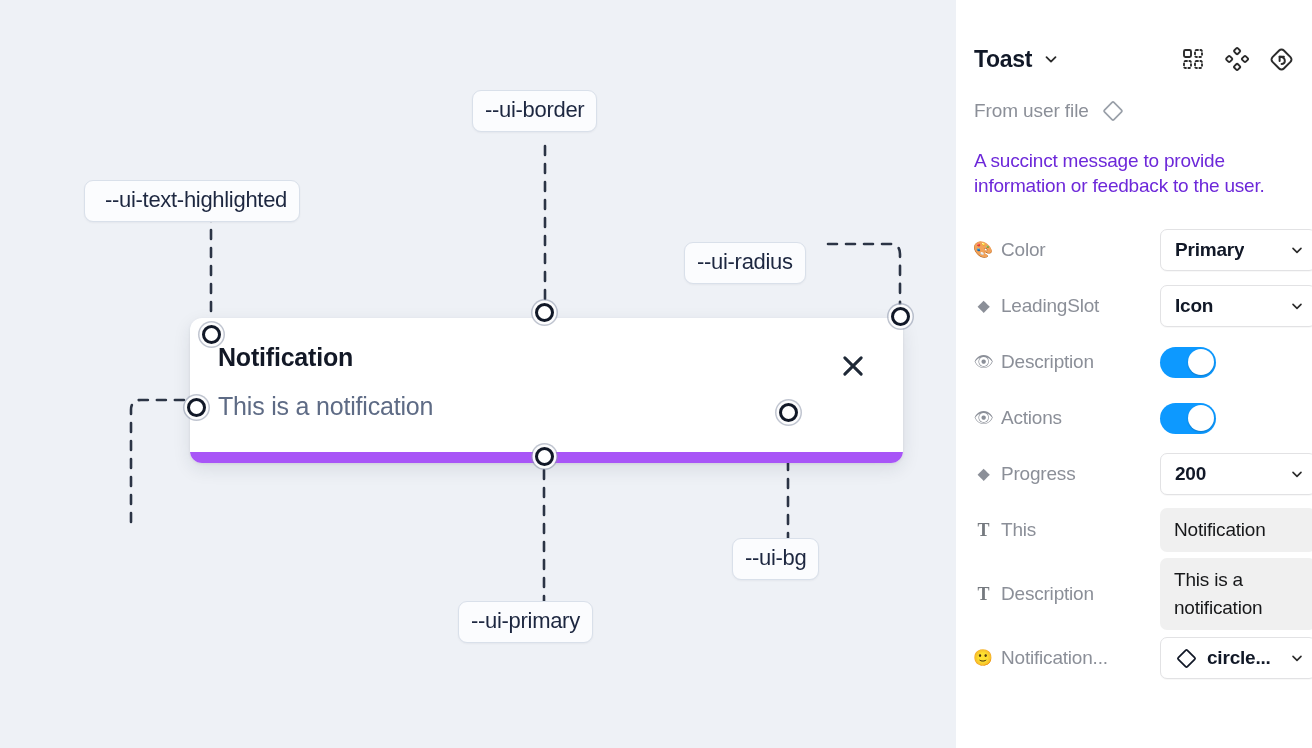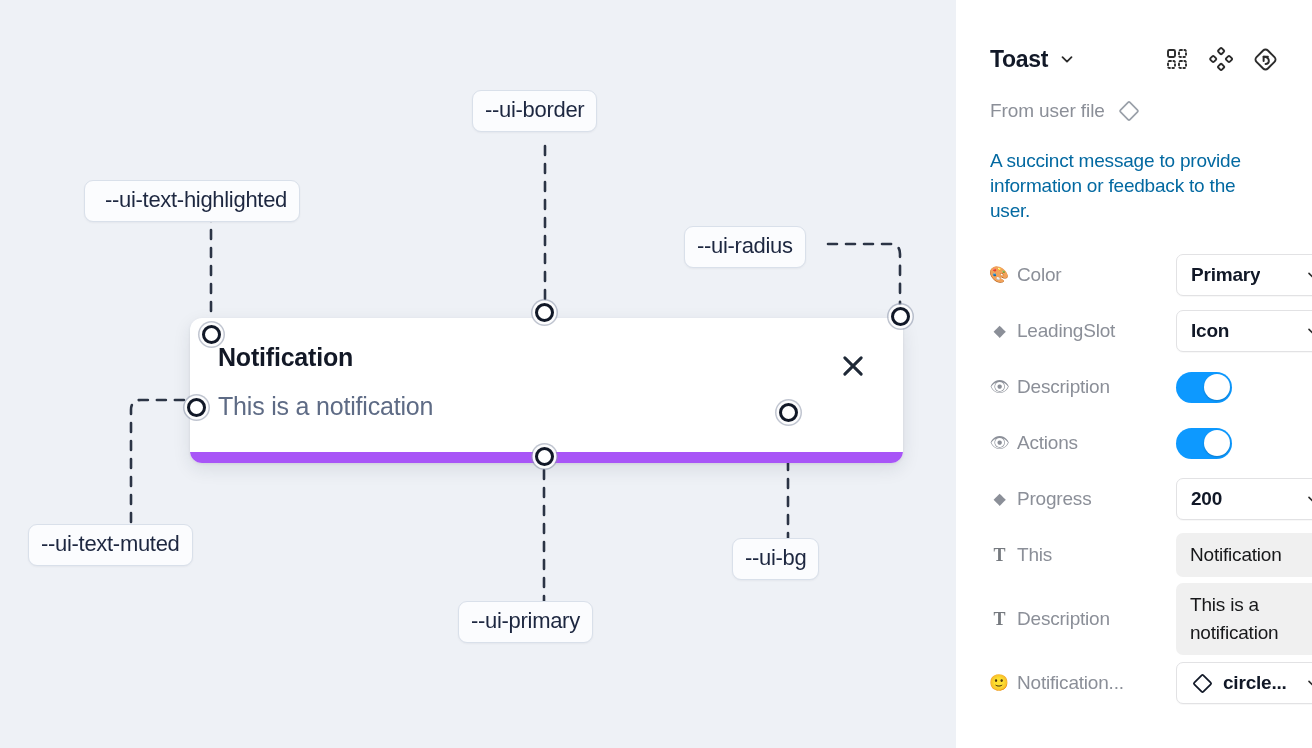--- a/index.html
+++ b/index.html
@@ -73,21 +73,21 @@
     border: 3px solid #111827;
     box-shadow: 0 0 0 2.5px rgba(255,255,255,.95), 0 0 0 4px rgba(140,150,170,.55);
   }
 
   
   .panel {
     position: relative;
     width: 356px; height: 748px;
     background: #ffffff;
     flex: 0 0 356px;
-    padding: 0 34px;
+    padding: 0 18px;
   }
   .panel-header {
     display: flex; align-items: center;
     height: 62px; margin-top: 28px;
   }
   .panel-title {
     font-size: 23px; font-weight: 700; color: #111827;
     letter-spacing: -0.3px;
   }
   .panel-title-chevron { margin-left: 10px; color: #2b2b2b; display: flex; align-items: center; }
@@ -96,21 +96,21 @@
 
   .from-file {
     display: flex; align-items: center; gap: 12px;
     margin-top: 6px; height: 30px;
   }
   .from-file-label { font-size: 19px; color: #8b8f98; letter-spacing: -0.1px; }
   .from-file-icon { color: #9aa0a9; display: flex; }
 
   .panel-desc {
     margin-top: 22px;
-    font-size: 19px; line-height: 25px; color: #0369a1;
+    font-size: 19px; line-height: 25px; color: #6d28d9;
     letter-spacing: -0.2px;
   }
 
   .props { margin-top: 24px; }
   .prop-row {
     display: flex; align-items: center;
     min-height: 56px;
   }
   .prop-label {
     display: flex; align-items: center; gap: 8px;
@@ -194,22 +194,21 @@
       <div class="toast-close">
         <svg viewBox="0 0 24 24" width="28" height="28" fill="none" stroke="currentColor" stroke-width="2.6" stroke-linecap="round">
           <path d="M5 5 L19 19 M19 5 L5 19"></path>
         </svg>
       </div>
       <div class="toast-progress"></div>
     </div>
 
     <div class="token" style="left:472px; top:90px;">--ui-border</div>
     <div class="token" style="left:84px; top:180px;padding-left:20px;">--ui-text-highlighted</div>
-    <div class="token" style="left:684px; top:226px;">--ui-radius</div>
-    <div class="token" style="left:28px; top:524px;">--ui-text-muted</div>
+    <div class="token" style="left:684px; top:242px;">--ui-radius</div>
     <div class="token" style="left:732px; top:538px;">--ui-bg</div>
     <div class="token" style="left:458px; top:601px;">--ui-primary</div>
 
     <div class="handle" style="left:202px; top:325px;"></div>
     <div class="handle" style="left:535px; top:303px;"></div>
     <div class="handle" style="left:891px; top:307px;"></div>
     <div class="handle" style="left:187px; top:398px;"></div>
     <div class="handle" style="left:779px; top:403px;"></div>
     <div class="handle" style="left:535px; top:447px;"></div>
   </div>

